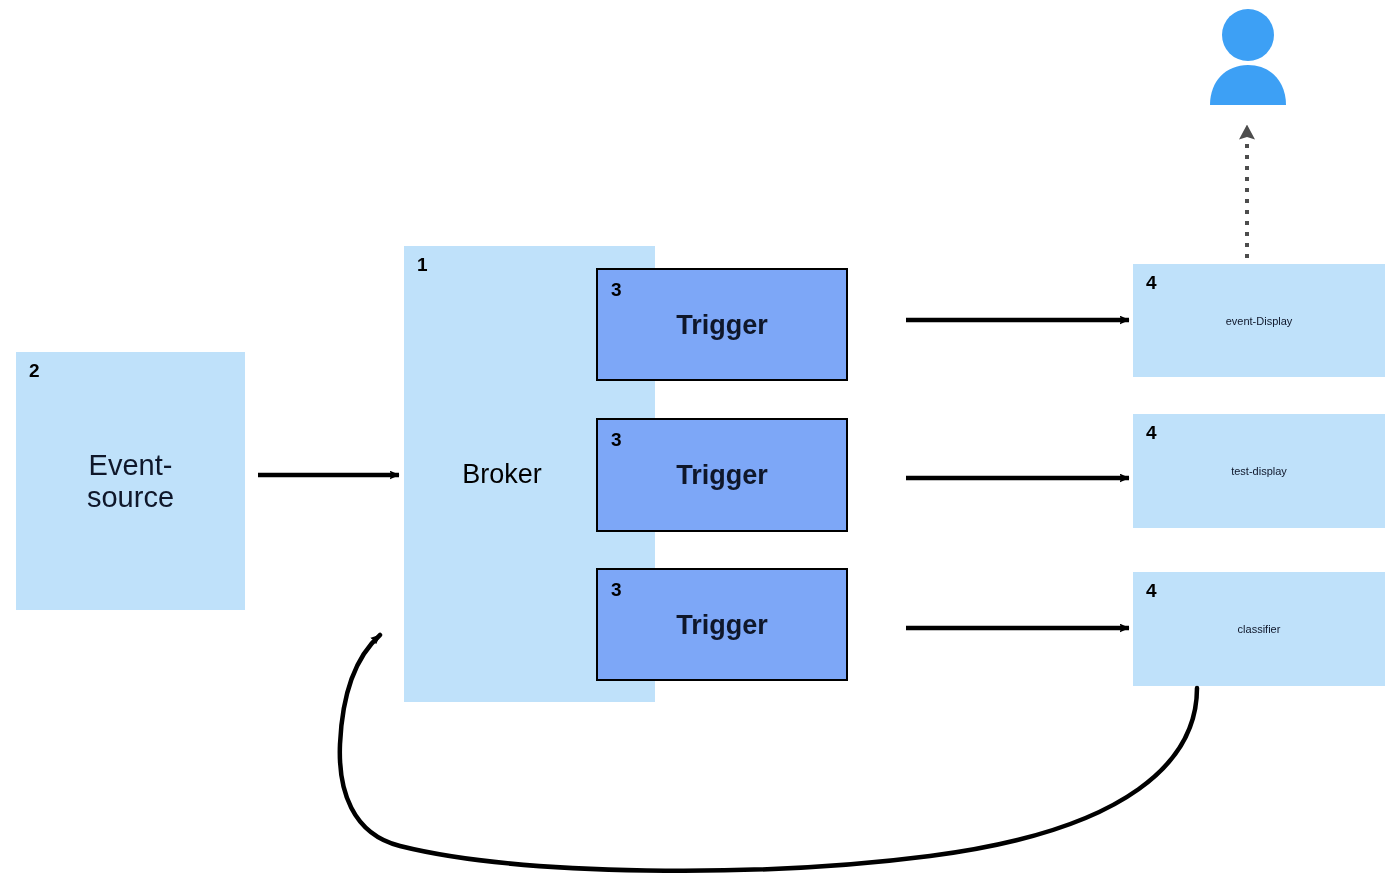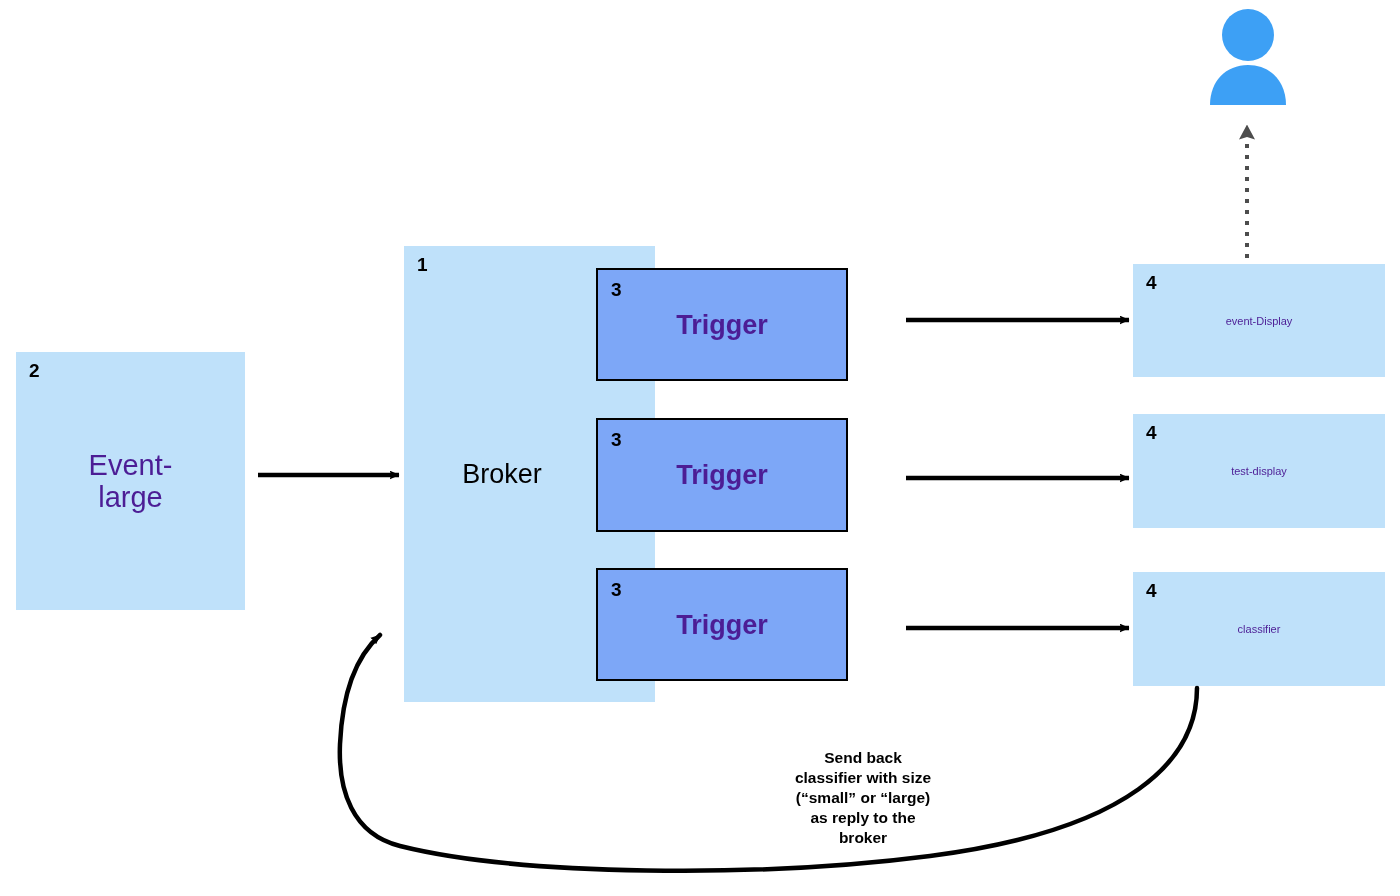--- a/index.html
+++ b/index.html
@@ -43,21 +43,21 @@
     top: 10px;
     left: 13px;
   }
   .box-center-label {
     position: absolute;
     left: 0;
     right: 0;
     top: 50%;
     transform: translateY(-50%);
     text-align: center;
-    color: #4c1d95;
+    color: #0f172a;
     line-height: 1.12;
     white-space: pre-line;
   }
   .label-xl {
     font-size: 29px;
   }
   .label-lg {
     font-size: 27px;
     font-weight: bold;
   }
@@ -109,21 +109,21 @@
   </div>
 
   <div class="box light-box" style="left:404px; top:246px; width:251px; height:456px;">
     <span class="corner-num">1</span>
     <span class="broker-label">Broker</span>
   </div>
 
   <div class="box light-box" style="left:16px; top:352px; width:229px; height:258px;">
     <span class="corner-num">2</span>
     <span class="box-center-label label-xl">Event-
-large</span>
+source</span>
   </div>
 
   <div class="box trigger-box" style="left:596px; top:268px; width:252px; height:113px;">
     <span class="corner-num">3</span>
     <span class="box-center-label label-lg">Trigger</span>
   </div>
 
   <div class="box trigger-box" style="left:596px; top:418px; width:252px; height:114px;">
     <span class="corner-num">3</span>
     <span class="box-center-label label-lg">Trigger</span>
@@ -165,19 +165,14 @@
 
     <line x1="906" y1="320" x2="1129" y2="320" stroke="#000000" stroke-width="4.5" marker-end="url(#arrowBlack)"></line>
 
     <line x1="906" y1="478" x2="1129" y2="478" stroke="#000000" stroke-width="4.5" marker-end="url(#arrowBlack)"></line>
 
     <line x1="906" y1="628" x2="1129" y2="628" stroke="#000000" stroke-width="4.5" marker-end="url(#arrowBlack)"></line>
 
     <path d="M1197,688 C1197,760 1130,830 930,856 C760,878 520,876 400,846 C352,834 338,790 340,744 C342,700 352,660 380,635" fill="none" stroke="#000000" stroke-width="4.5" stroke-linecap="round" marker-end="url(#arrowBlack)"></path>
   </svg>
 
-  <div class="caption">Send back
-classifier with size
-(“small” or “large)
-as reply to the
-broker</div>
 
 </div>
 
 </body></html>

